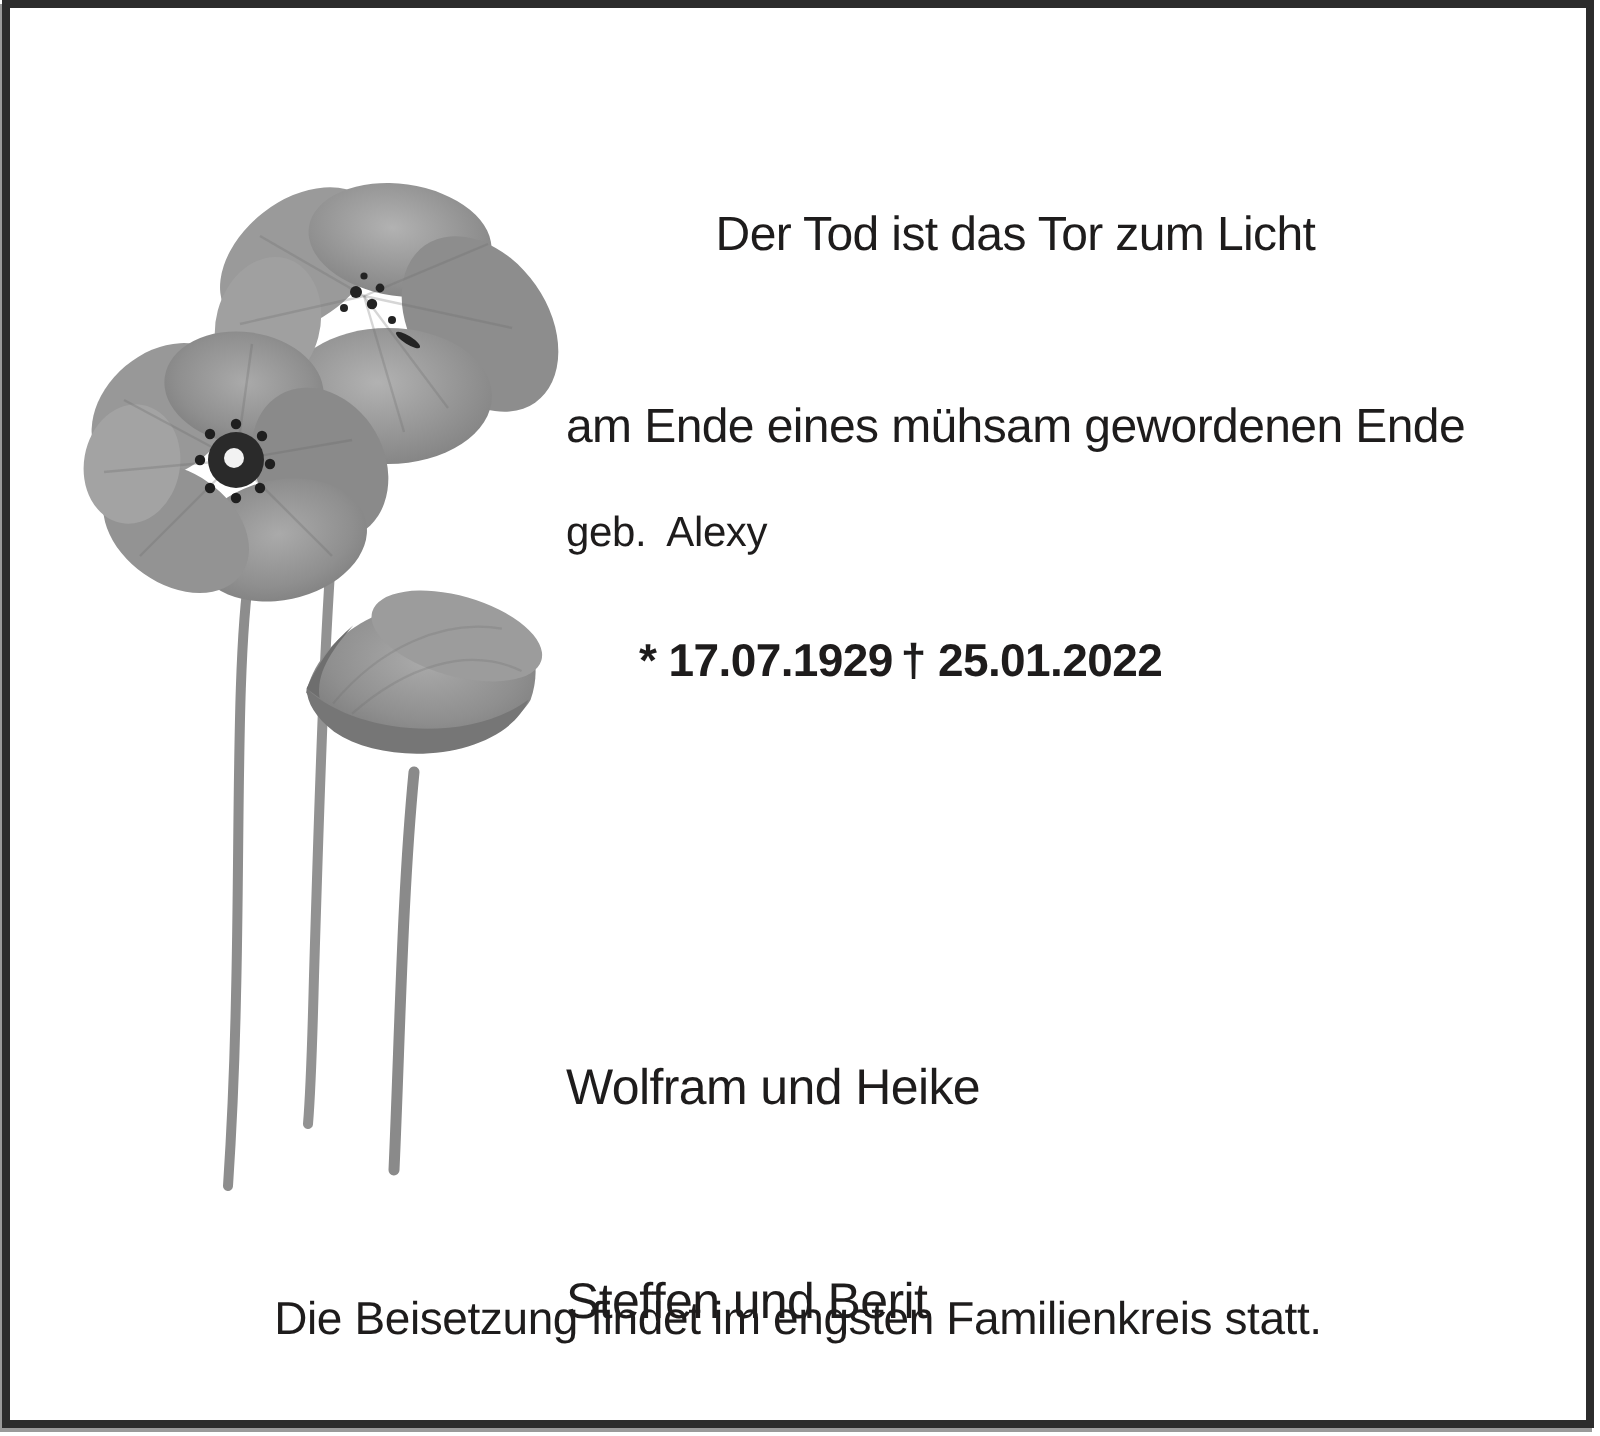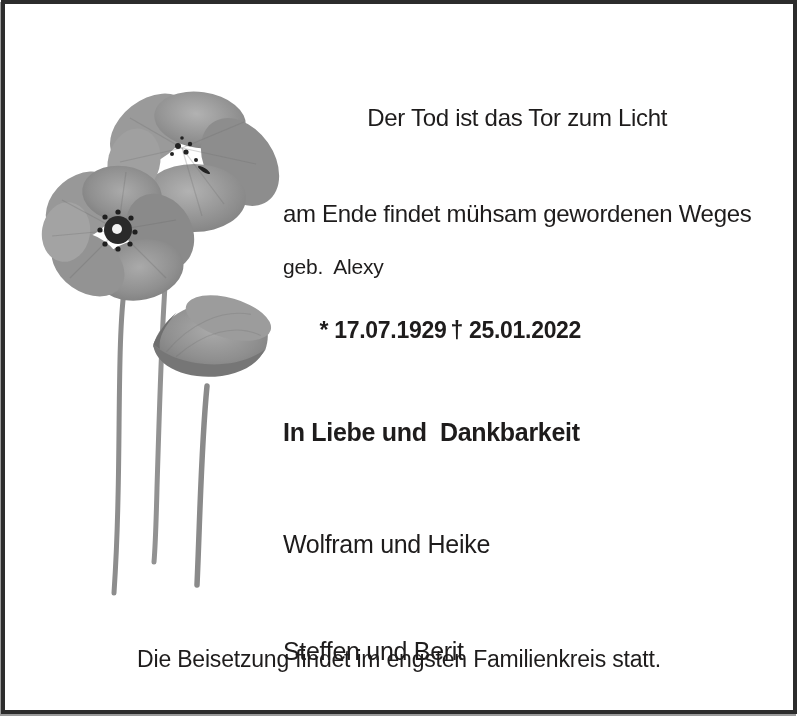--- a/index.html
+++ b/index.html
@@ -184,32 +184,31 @@
       <path d="M-54,10 C-50,-2 -44,-14 -34,-24 C-44,-10 -50,2 -47,14 Z" fill="#6e6e6e"></path>
       <g stroke="#6a6a6a" stroke-opacity="0.25" stroke-width="1.1" fill="none">
         <path d="M-40,16 C-20,-14 10,-32 40,-30"></path>
         <path d="M-30,20 C-6,-6 24,-20 52,-10"></path>
       </g>
     </g>
   </svg>
 
   <div class="verse">
     <div>Der Tod ist das Tor zum Licht</div>
-    <div>am Ende findet mühsam gewordenen Weges</div>
+    <div>am Ende eines mühsam gewordenen Ende</div>
   </div>
 
 
   <div class="center-block">
     <div class="maiden-name">geb.  Alexy</div>
     <div class="life-dates">
       <span class="birth-date">* 17.07.1929</span><span class="death-date">† 25.01.2022</span>
     </div>
   </div>
 
-  <div class="closing-line">In Liebe und  Dankbarkeit</div>
 
   <div class="mourners">
     <div>Wolfram und Heike</div>
     <div>Steffen und Berit</div>
     
     
   </div>
 
   <div class="funeral-note">Die Beisetzung findet im engsten Familienkreis statt.</div>
 

